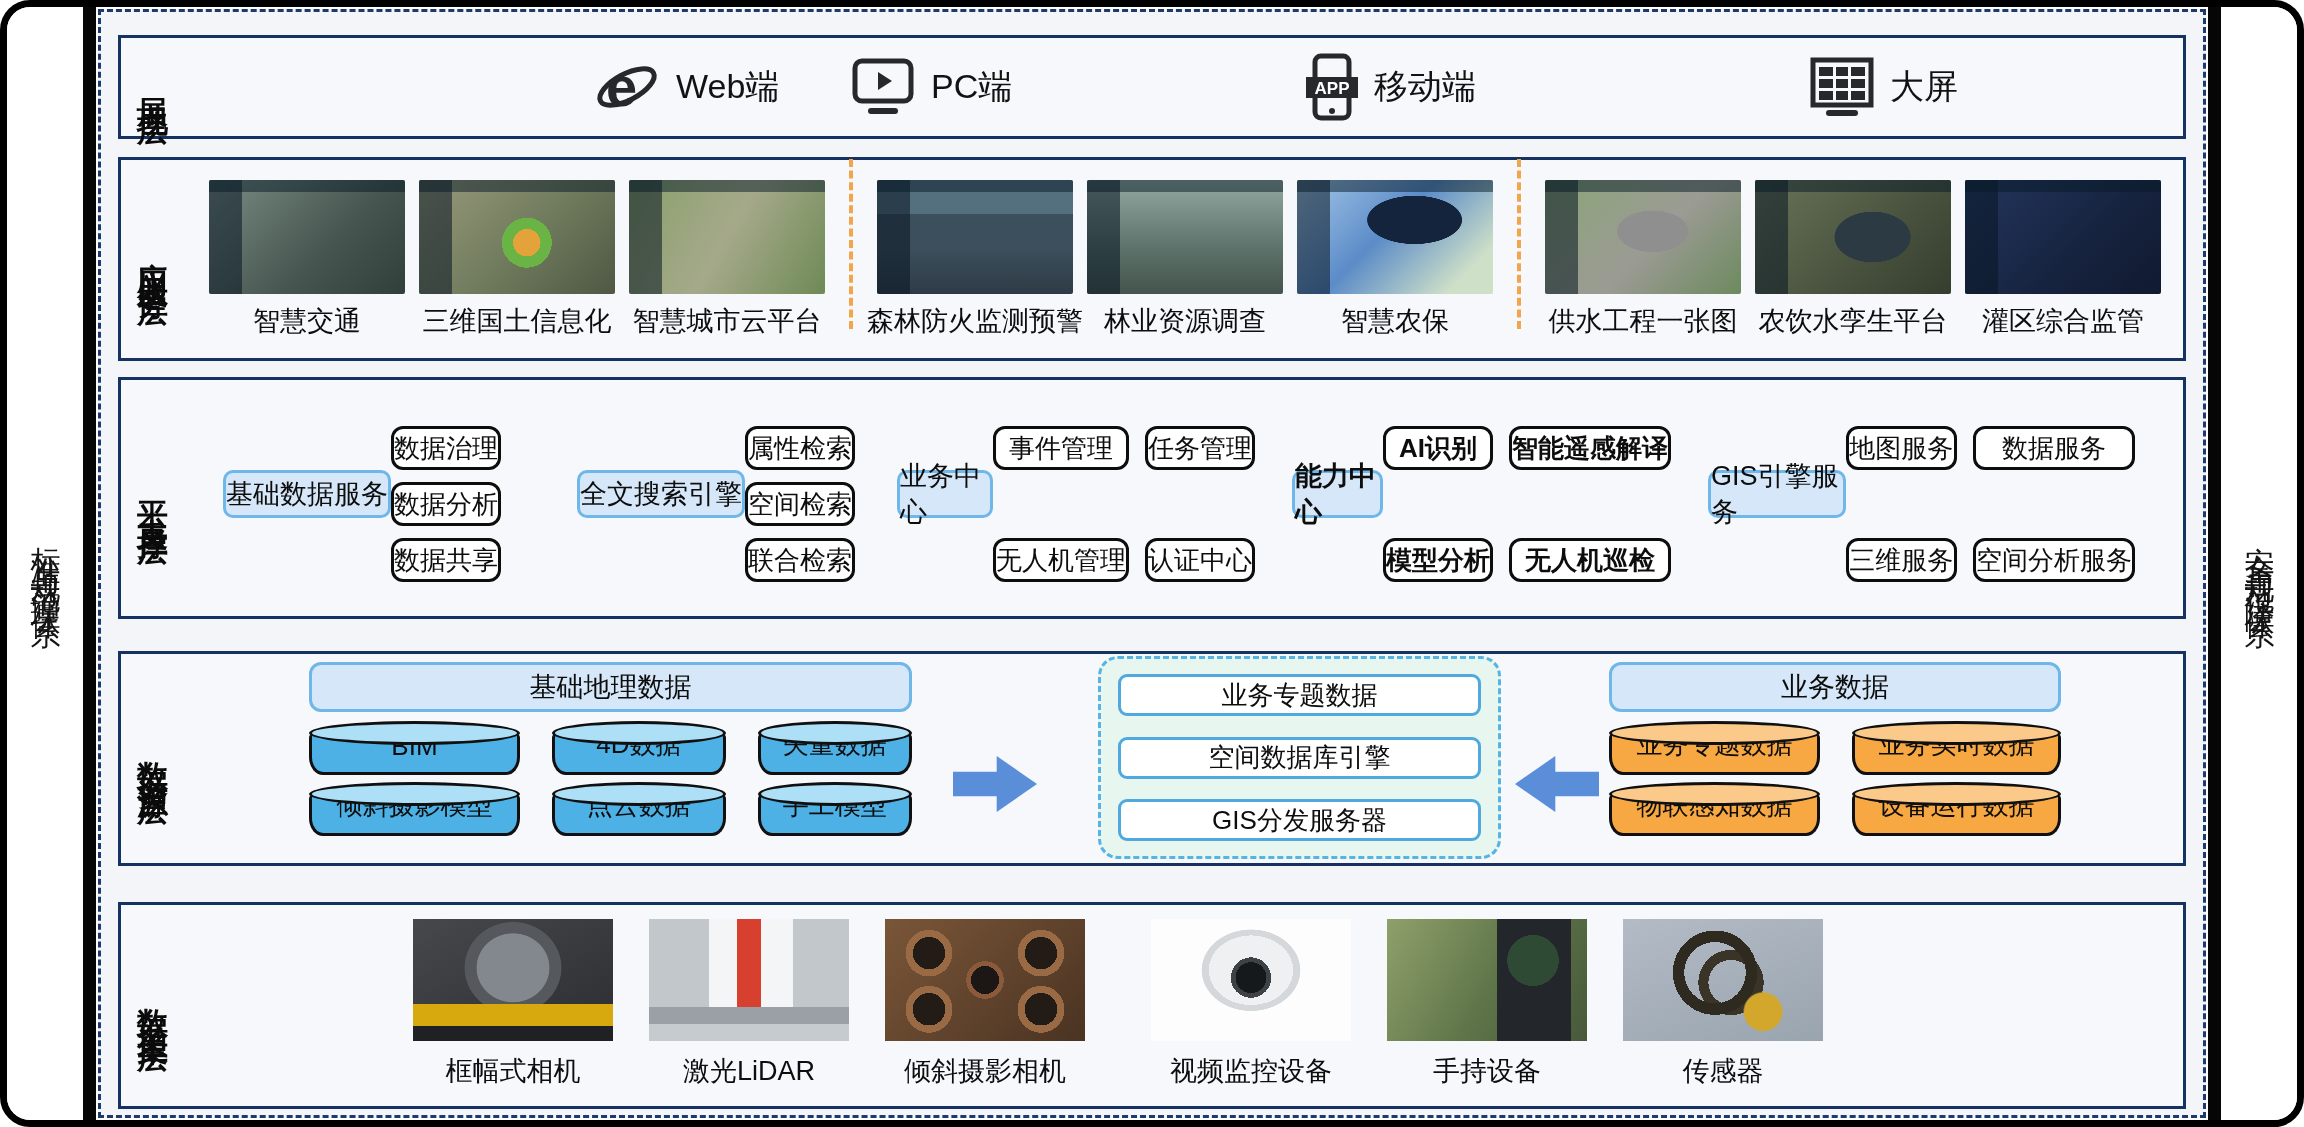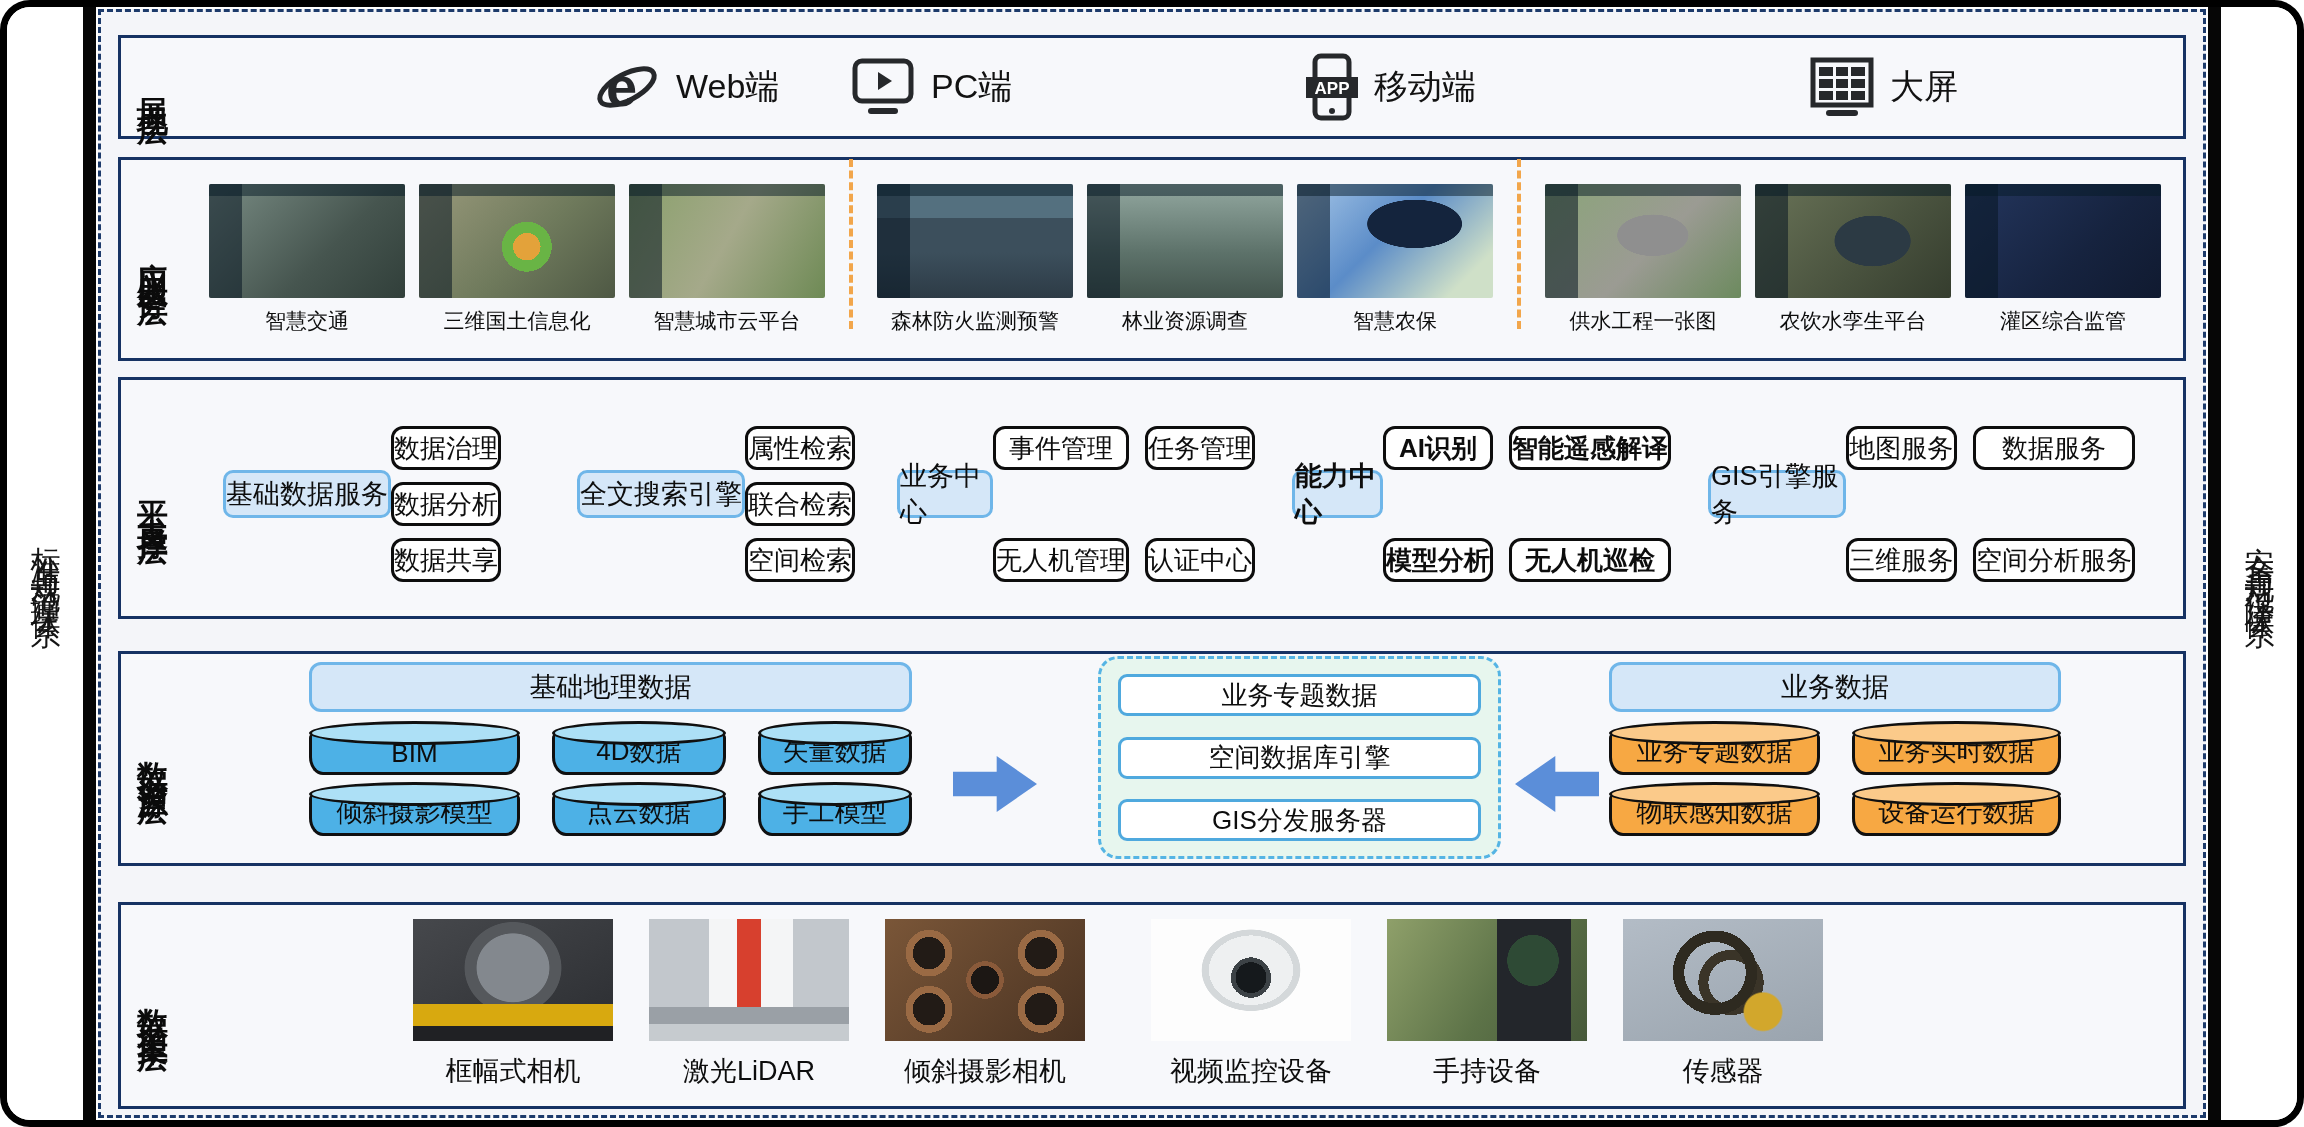--- a/index.html
+++ b/index.html
@@ -23,21 +23,21 @@
   
   .terminal{position:absolute;top:50%;transform:translateY(-50%);display:flex;align-items:center;gap:16px;}
   .terminal .t-label{font-size:34px;color:#121212;white-space:nowrap;}
   .t-icon{display:block;}
   
   .r2 .row-content{display:flex;align-items:center;padding-left:26px;gap:14px;}
   .app-group{width:196px;display:flex;flex-direction:column;align-items:center;flex:0 0 auto;}
   .thumb{width:196px;height:114px;border-radius:2px;position:relative;overflow:hidden;}
   .thumb::before{content:"";position:absolute;left:0;top:0;bottom:0;width:17%;background:rgba(8,22,34,.55);}
   .thumb::after{content:"";position:absolute;left:0;top:0;right:0;height:11%;background:rgba(6,26,38,.5);}
-  .app-caption{margin-top:9px;font-size:21px;white-space:nowrap;color:#0d0d0d;}
+  .app-caption{margin-top:9px;font-size:27px;white-space:nowrap;color:#0d0d0d;}
   .v-divider{width:0;height:170px;border-left:4px dashed #f2a64b;margin:0 10px 30px 10px;flex:0 0 auto;}
   .thumb[data-kind="traffic"]{background:linear-gradient(135deg,#7a8d85,#46554f 60%,#313f3a);}
   .thumb[data-kind="land3d"]{background:radial-gradient(circle at 55% 55%,#e3a23a 0 11%,#69b445 11% 20%,rgba(0,0,0,0) 20%),linear-gradient(135deg,#9a9a7c,#6f7a5c 55%,#4e5844);}
   .thumb[data-kind="citycloud"]{background:linear-gradient(120deg,#88a06a,#a5a98a 50%,#6e8a55);}
   .thumb[data-kind="forestfire"]{background:linear-gradient(180deg,#54707f 0 30%,#3c4f5c 30% 60%,#2d3b46);}
   .thumb[data-kind="forestry"]{background:linear-gradient(180deg,#93a8a0,#5d726a 60%,#43544d);}
   .thumb[data-kind="agri"]{background:radial-gradient(40% 35% at 60% 35%,#14243d 0 60%,rgba(0,0,0,0) 61%),linear-gradient(135deg,#a8c8e8,#5b8cc8 45%,#cfe0c8 85%);}
   .thumb[data-kind="watersupply"]{background:radial-gradient(30% 30% at 55% 45%,#8f8f8f 0 60%,rgba(0,0,0,0) 61%),linear-gradient(135deg,#8aa578,#9b9b93 55%,#6c8a5e);}
   .thumb[data-kind="drinkwater"]{background:radial-gradient(35% 40% at 60% 50%,#2c3a44 0 55%,rgba(0,0,0,0) 56%),linear-gradient(135deg,#6a7458,#49523e 60%,#353d2e);}
   .thumb[data-kind="irrigation"]{background:linear-gradient(135deg,#24365e,#16233f 60%,#101a30);}
@@ -49,21 +49,21 @@
   .stack{display:flex;flex-direction:column;gap:12px;}
   .p-item{height:44px;background:#fff;border:3px solid #0d0d0d;border-radius:12px;display:flex;align-items:center;justify-content:center;font-size:26px;box-sizing:border-box;white-space:nowrap;}
   .grid-2{display:grid;grid-template-columns:1fr 1fr;column-gap:16px;row-gap:68px;}
   
   .r4 .row-content{position:relative;}
   .geo-group{position:absolute;left:126px;top:8px;width:603px;}
   .biz-group{position:absolute;left:1426px;top:8px;width:452px;}
   .data-pill{height:50px;border-radius:12px;margin-bottom:22px;}
   .cyl-row{display:flex;gap:32px;margin-top:13px;}
   .cyl-row + .cyl-row{margin-top:20px;}
-  .cyl{position:relative;height:41px;border:3px solid #101010;border-top:none;border-radius:4px 4px 14px 14px / 4px 4px 18px 18px;display:flex;align-items:flex-end;justify-content:center;font-size:26px;font-weight:500;box-sizing:border-box;padding-bottom:3px;white-space:nowrap;}
+  .cyl{position:relative;height:41px;border:3px solid #101010;border-top:none;border-radius:4px 4px 14px 14px / 4px 4px 18px 18px;display:flex;align-items:flex-end;justify-content:center;font-size:26px;font-weight:500;box-sizing:border-box;padding-bottom:10px;white-space:nowrap;}
   .cyl::before{content:"";position:absolute;left:-3px;right:-3px;top:-13px;height:24px;border:3px solid #101010;border-radius:50%;box-sizing:border-box;}
   .cyl-blue{background:#4db1e6;}
   .cyl-blue::before{background:#ade0f6;}
   .cyl-orange{background:#f7a843;}
   .cyl-orange::before{background:#fbca8a;}
   .cw-1{width:216px;} .cw-2{width:178px;} .cw-3{width:158px;}
   .bw-1{width:213px;} .bw-2{width:211px;}
   .mid-box{position:absolute;left:915px;top:2px;width:403px;height:203px;background:#e7f6ee;border:3px dashed #55b4e4;border-radius:20px;box-sizing:border-box;display:flex;flex-direction:column;justify-content:space-between;padding:15px 17px;}
   .mid-item{height:42px;background:#fff;border:3px solid #4fa9de;border-radius:9px;display:flex;align-items:center;justify-content:center;font-size:26px;box-sizing:border-box;}
   .arrow{position:absolute;top:102px;width:84px;height:56px;background:#5b8ed9;}
@@ -207,22 +207,22 @@
               <div class="p-item">数据治理</div>
               <div class="p-item">数据分析</div>
               <div class="p-item">数据共享</div>
             </div>
           </div>
 
           <div class="pcol col-search">
             <div class="pill">全文搜索引擎</div>
             <div class="stack">
               <div class="p-item">属性检索</div>
+              <div class="p-item">空间检索</div>
               <div class="p-item">联合检索</div>
-              <div class="p-item">空间检索</div>
             </div>
           </div>
 
           <div class="pcol col-biz">
             <div class="pill">业务中心</div>
             <div class="grid-2">
               <div class="p-item">事件管理</div>
               <div class="p-item">任务管理</div>
               <div class="p-item">无人机管理</div>
               <div class="p-item">认证中心</div>

